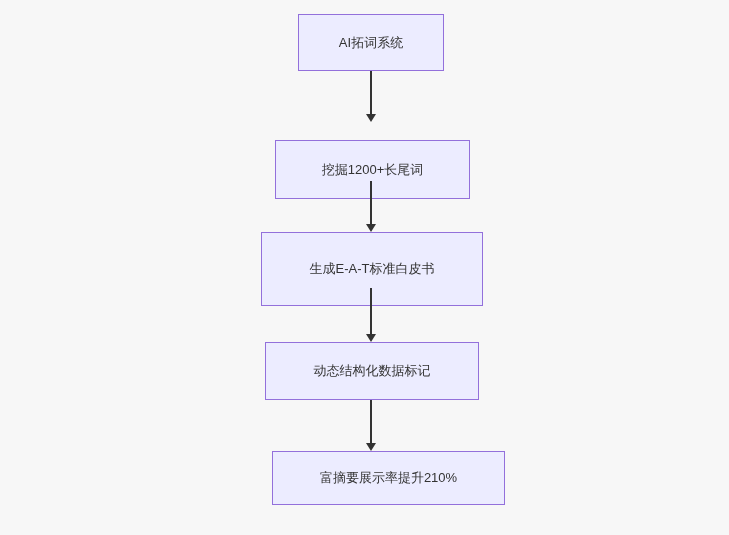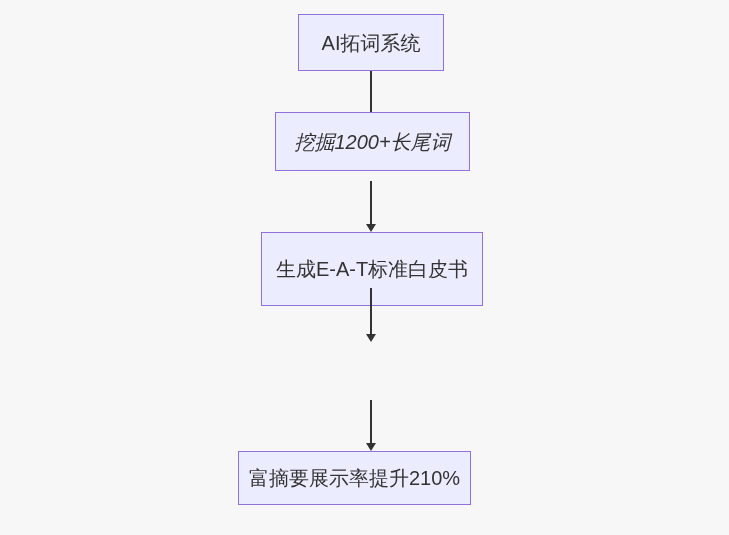--- a/index.html
+++ b/index.html
@@ -19,30 +19,30 @@
     position: absolute;
     box-sizing: border-box;
     background: #ECECFF;
     border: 1px solid #9370DB;
     display: flex;
     align-items: center;
     justify-content: center;
     text-align: center;
   }
   .node .label {
-    font-size: 20px;
+    font-size: 13px;
     color: #333333;
     line-height: 1.2;
     white-space: nowrap;
   }
   #node-0 { left: 298px; top: 14px;  width: 146px; height: 57px; }
-  #node-1 { left: 275px; top: 112px; width: 195px; height: 59px; font-style: italic; }
+  #node-1 { left: 275px; top: 140px; width: 195px; height: 59px; }
   #node-2 { left: 261px; top: 232px; width: 222px; height: 74px; }
   #node-3 { left: 265px; top: 342px; width: 214px; height: 58px; }
-  #node-4 { left: 238px; top: 451px; width: 233px; height: 54px; }
+  #node-4 { left: 272px; top: 451px; width: 233px; height: 54px; }
 
   .edge { position: absolute; }
   .edge .line {
     position: absolute;
     left: 370px;
     width: 2px;
     background: #333333;
   }
   .edge .arrowhead {
     position: absolute;
@@ -87,20 +87,23 @@
 
   <div class="node" id="node-2">
     <span class="label">生成E-A-T标准白皮书</span>
   </div>
 
   <div class="edge" id="edge-2">
     <div class="line"></div>
     <div class="arrowhead"></div>
   </div>
 
+  <div class="node" id="node-3">
+    <span class="label">动态结构化数据标记</span>
+  </div>
 
   <div class="edge" id="edge-3">
     <div class="line"></div>
     <div class="arrowhead"></div>
   </div>
 
   <div class="node" id="node-4">
     <span class="label">富摘要展示率提升210%</span>
   </div>
 

